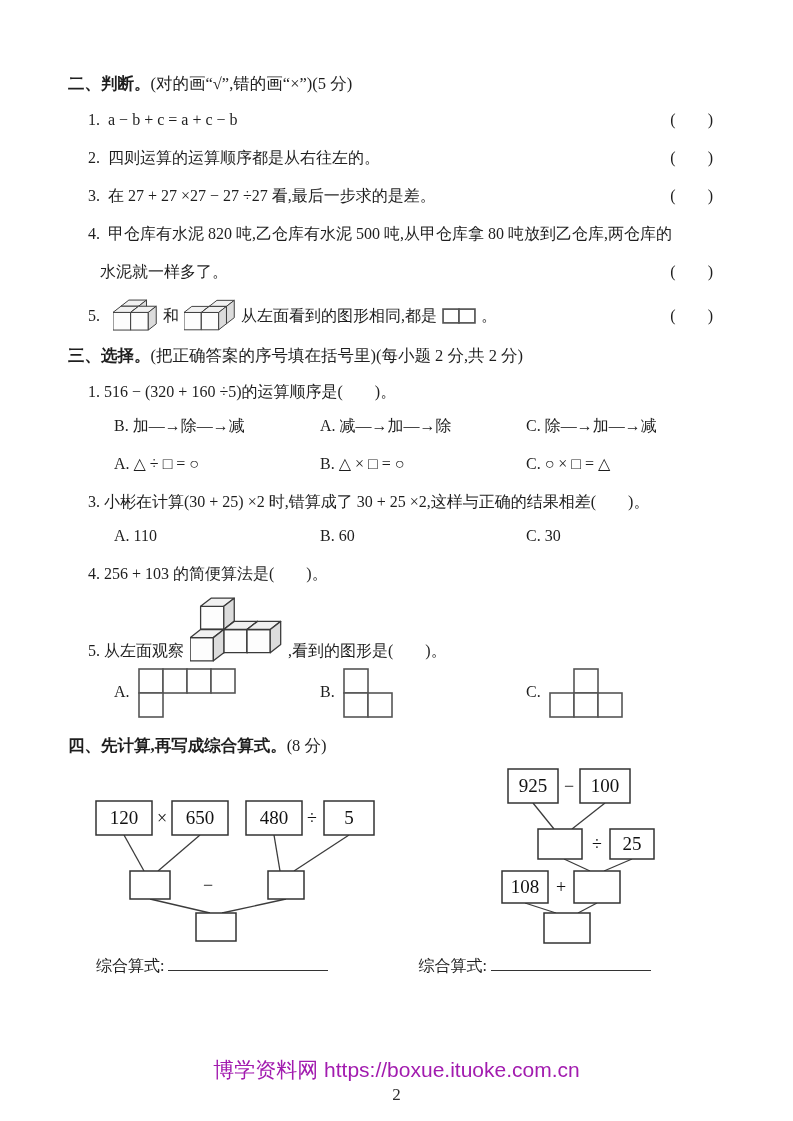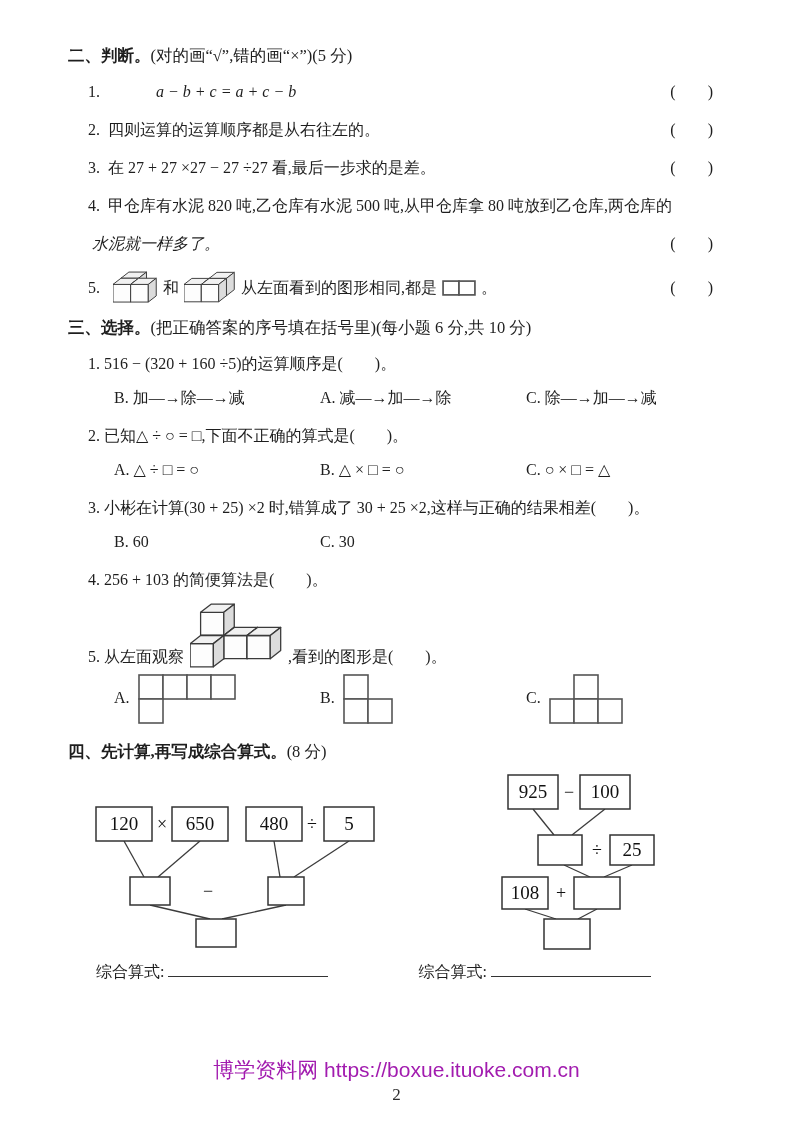--- a/index.html
+++ b/index.html
@@ -1,32 +1,32 @@
 <!DOCTYPE html>
 <html><head>
 <meta charset="utf-8">
 <style>
   html,body{margin:0;padding:0;background:#fff;}
   .paper{
     position:relative;width:793px;height:1121px;background:#ffffff;overflow:hidden;
-    box-sizing:border-box;padding:44px 80px 0 68px;
+    box-sizing:border-box;padding:72px 80px 0 68px;
     font-family:"Liberation Serif","DejaVu Serif","DejaVu Sans",serif;
     color:#1e1e1e;font-size:16px;
   }
   .sec-title{font-size:16.5px;margin:0 0 14px 0;font-weight:bold;line-height:23px;}
   .sec-title .note{font-weight:normal;}
   .jrow{display:flex;justify-content:space-between;align-items:baseline;margin:0 0 16px 20px;line-height:22px;}
   .jrow.figrow{align-items:center;margin-bottom:12px;}
   .jbody{display:flex;align-items:baseline;}
   .figrow .jbody{align-items:center;flex-wrap:nowrap;}
   .num{margin-right:8px;flex:none;}
-  .mathtext{font-style:italic;margin-left:48px;}
+  .mathtext{}
   .bracket{margin-left:12px;white-space:pre;flex:none;}
   .jline{margin:0 0 16px 20px;line-height:22px;}
-  .indent2 .jbody{margin-left:4px;font-style:italic;}
+  .indent2 .jbody{margin-left:12px;}
   .qstem{margin:0 0 12px 20px;line-height:22px;}
   .qstem.figstem{display:flex;align-items:flex-end;margin-bottom:6px;}
   .figstem svg{margin:0 6px;}
   .opts{display:flex;margin:0 0 16px 46px;line-height:22px;align-items:flex-start;}
   .opt{width:206px;flex:none;}
   .opt:last-child{width:auto;}
   .optfig{display:flex;align-items:flex-start;}
   .optfig .lab{margin:13px 8px 0 0;}
   .cubefig{vertical-align:middle;margin:0 5px;}
   .sqfig{vertical-align:middle;margin:0 5px;}
@@ -120,38 +120,38 @@
           <rect class="cell" x="1" y="1" width="15" height="13"></rect>
           <rect class="cell" x="16" y="1" width="15" height="13"></rect>
         </svg>
         <span>。</span>
       </span>
       <span class="bracket">(　　)</span>
     </div>
   </section>
 
   <section>
-    <h2 class="sec-title"><b>三、选择。</b><span class="note">(把正确答案的序号填在括号里)(每小题 6 分,共 10 分)</span></h2>
+    <h2 class="sec-title"><b>三、选择。</b><span class="note">(把正确答案的序号填在括号里)(每小题 2 分,共 2 分)</span></h2>
 
     <div class="qstem">1. 516 − (320 + 160 ÷5)的运算顺序是(　　)。</div>
     <div class="opts">
       <span class="opt">B. 加—→除—→减</span>
       <span class="opt">A. 减—→加—→除</span>
       <span class="opt">C. 除—→加—→减</span>
     </div>
 
-    <div class="qstem">2. 已知△ ÷ ○ = □,下面不正确的算式是(　　)。</div>
     <div class="opts">
       <span class="opt">A. △ ÷ □ = ○</span>
       <span class="opt">B. △ × □ = ○</span>
       <span class="opt">C. ○ × □ = △</span>
     </div>
 
     <div class="qstem">3. 小彬在计算(30 + 25) ×2 时,错算成了 30 + 25 ×2,这样与正确的结果相差(　　)。</div>
     <div class="opts">
+      <span class="opt">A. 110</span>
       <span class="opt">B. 60</span>
       <span class="opt">C. 30</span>
     </div>
 
     <div class="qstem">4. 256 + 103 的简便算法是(　　)。</div>
 
     <div class="qstem figstem">
       <span>5. 从左面观察</span>
       <svg width="92" height="65" viewBox="0 0 79 56">
         <rect class="cube-front" x="9" y="8" width="20" height="20"></rect>

